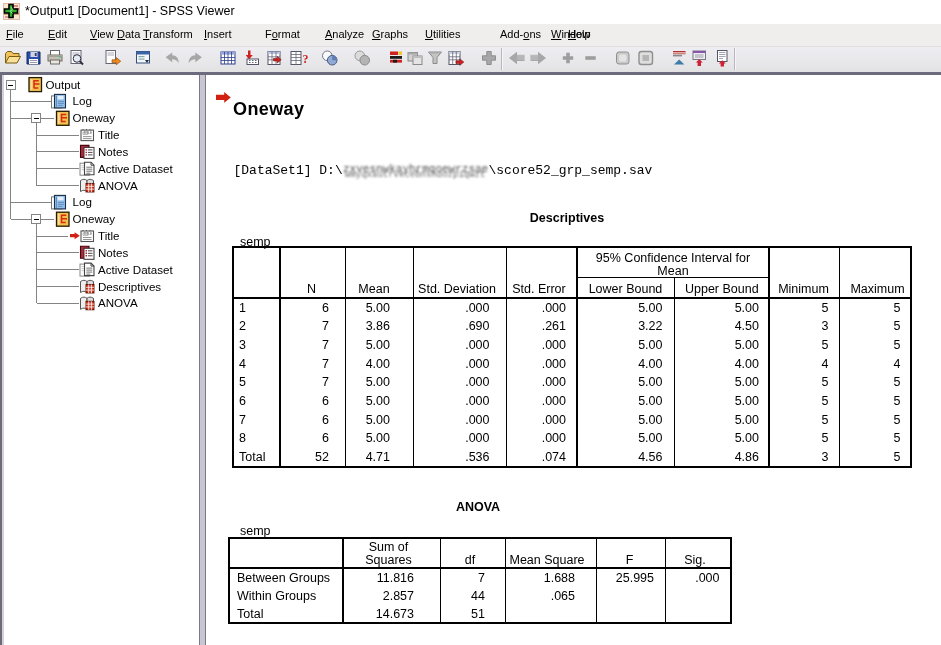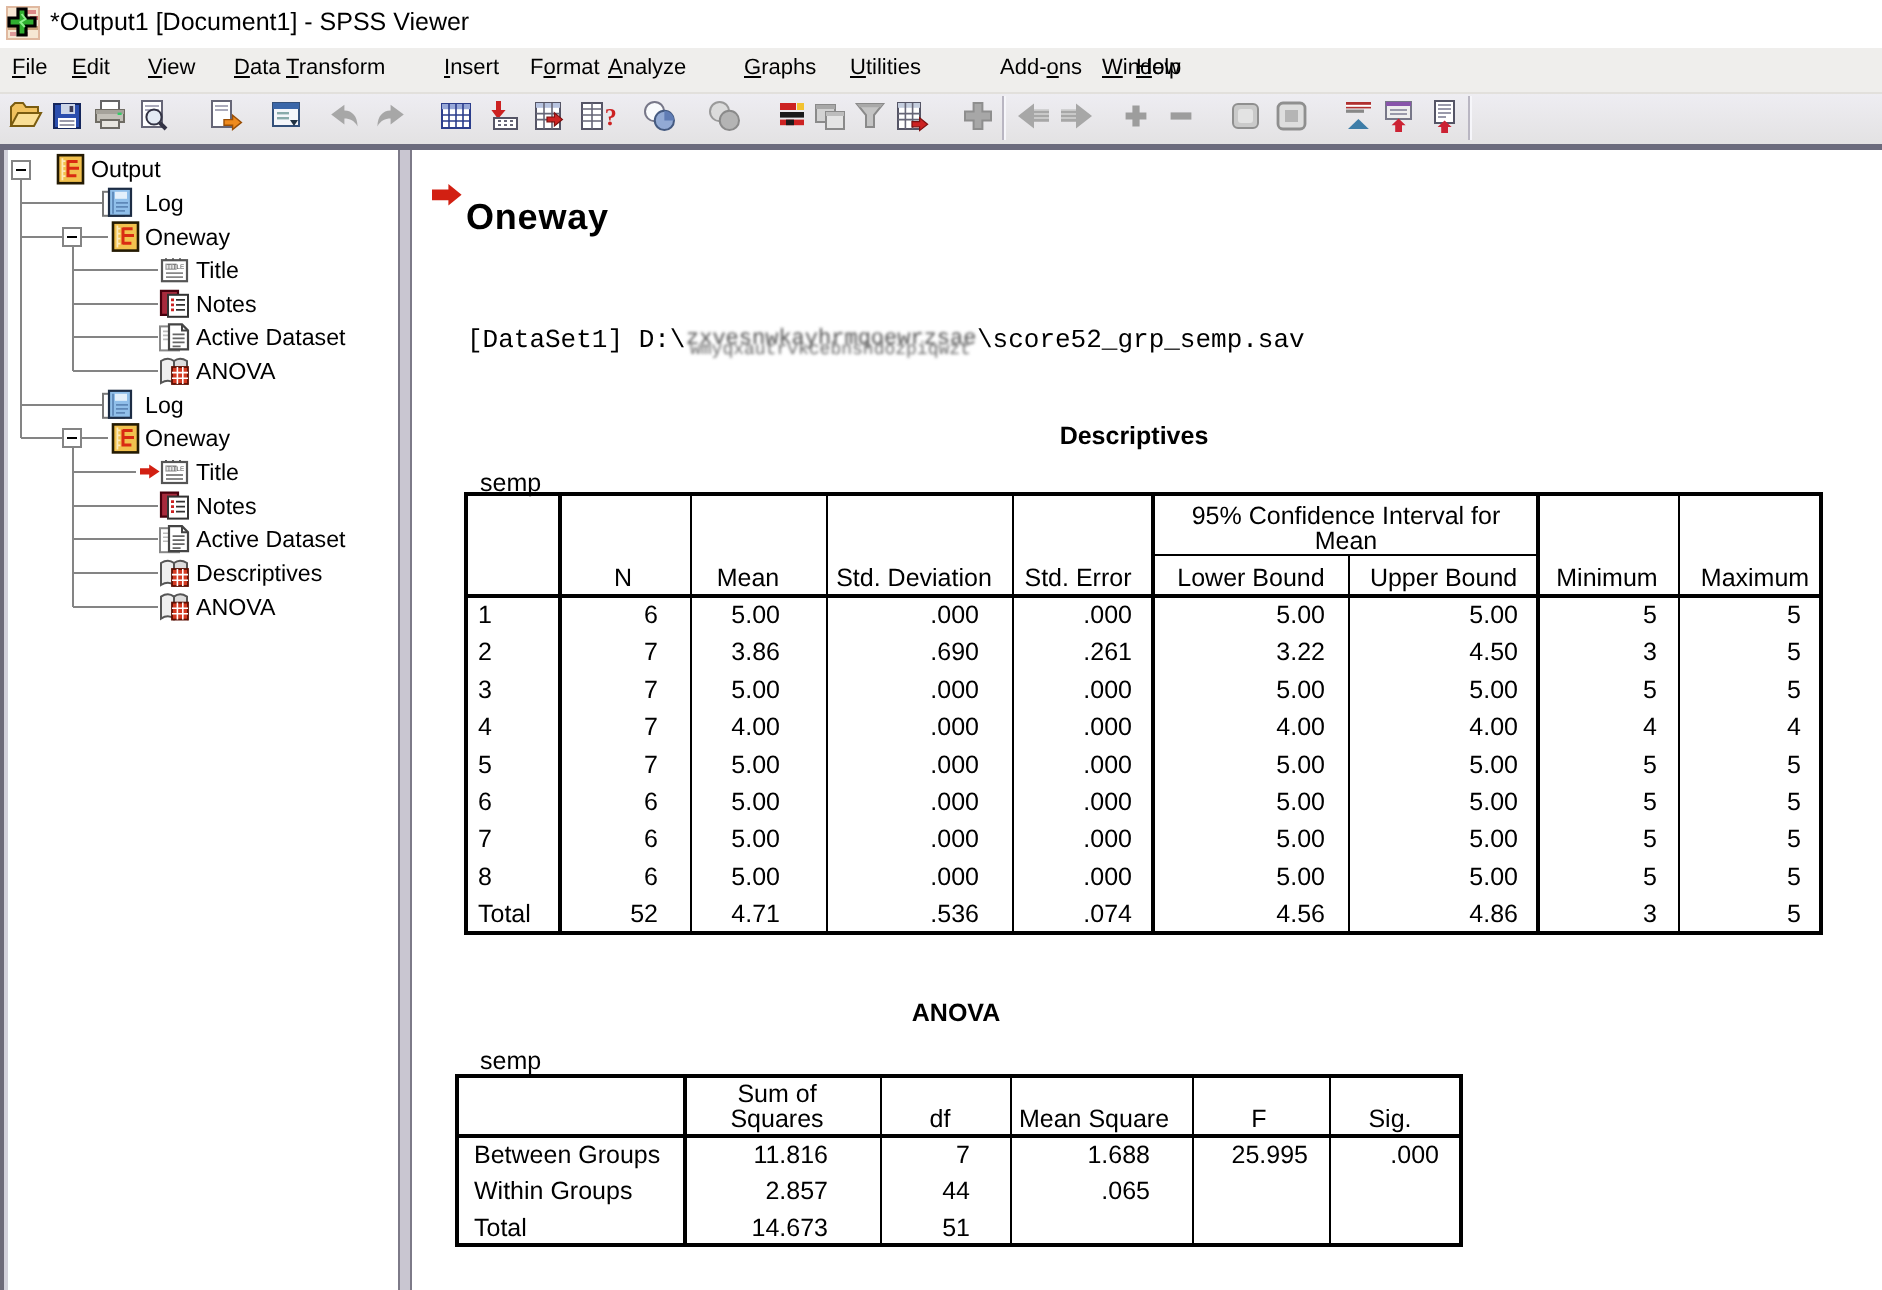--- a/index.html
+++ b/index.html
@@ -30,27 +30,27 @@
   <rect x="10" y="2" width="5" height="2" fill="#d88"></rect>
   <rect x="12" y="5" width="4" height="2" fill="#c66"></rect>
   <rect x="2" y="13" width="3" height="2" fill="#d99"></rect>
   <rect x="8" y="13" width="3" height="2" fill="#d99"></rect>
   <path d="M6,1.5 h4 v4.5 h4.5 v4 H10 v4.5 H6 V10 H1.5 V6 H6 Z" fill="#2fae2f" stroke="#000" stroke-width="1.6"></path>
   <path d="M7.8,4 l2,2.5 -2.6,1.6 2.2,2.4" stroke="#8ef08e" stroke-width="1" fill="none"></path>
 </svg>
 <span class="abs" id="titletxt">*Output1 [Document1] - SPSS Viewer</span>
 <div class="abs" id="menubar"></div>
 <span class="mi" style="left:6px"><u>F</u>ile</span>
-<span class="mi" style="left:36px"><u>E</u>dit</span>
-<span class="mi" style="left:74px"><u>V</u>iew</span>
+<span class="mi" style="left:48px"><u>E</u>dit</span>
+<span class="mi" style="left:90px"><u>V</u>iew</span>
 <span class="mi" style="left:117px"><u>D</u>ata</span>
 <span class="mi" style="left:143px"><u>T</u>ransform</span>
-<span class="mi" style="left:222px"><u>I</u>nsert</span>
+<span class="mi" style="left:204px"><u>I</u>nsert</span>
 <span class="mi" style="left:265px">F<u>o</u>rmat</span>
-<span class="mi" style="left:304px"><u>A</u>nalyze</span>
+<span class="mi" style="left:325px"><u>A</u>nalyze</span>
 <span class="mi" style="left:372px"><u>G</u>raphs</span>
 <span class="mi" style="left:425px"><u>U</u>tilities</span>
 <span class="mi" style="left:500px">Add-<u>o</u>ns</span>
 <span class="mi" style="left:551px"><u>W</u>indow</span>
 <span class="mi" style="left:568px"><u>H</u>elp</span>
 <div class="abs" id="toolbar"></div>
 <div class="tsep" style="left:501px"></div>
 <div class="tsep" style="left:734px"></div>
 <div class="abs" id="band"></div>
 <div class="abs" id="leftb1"></div>

